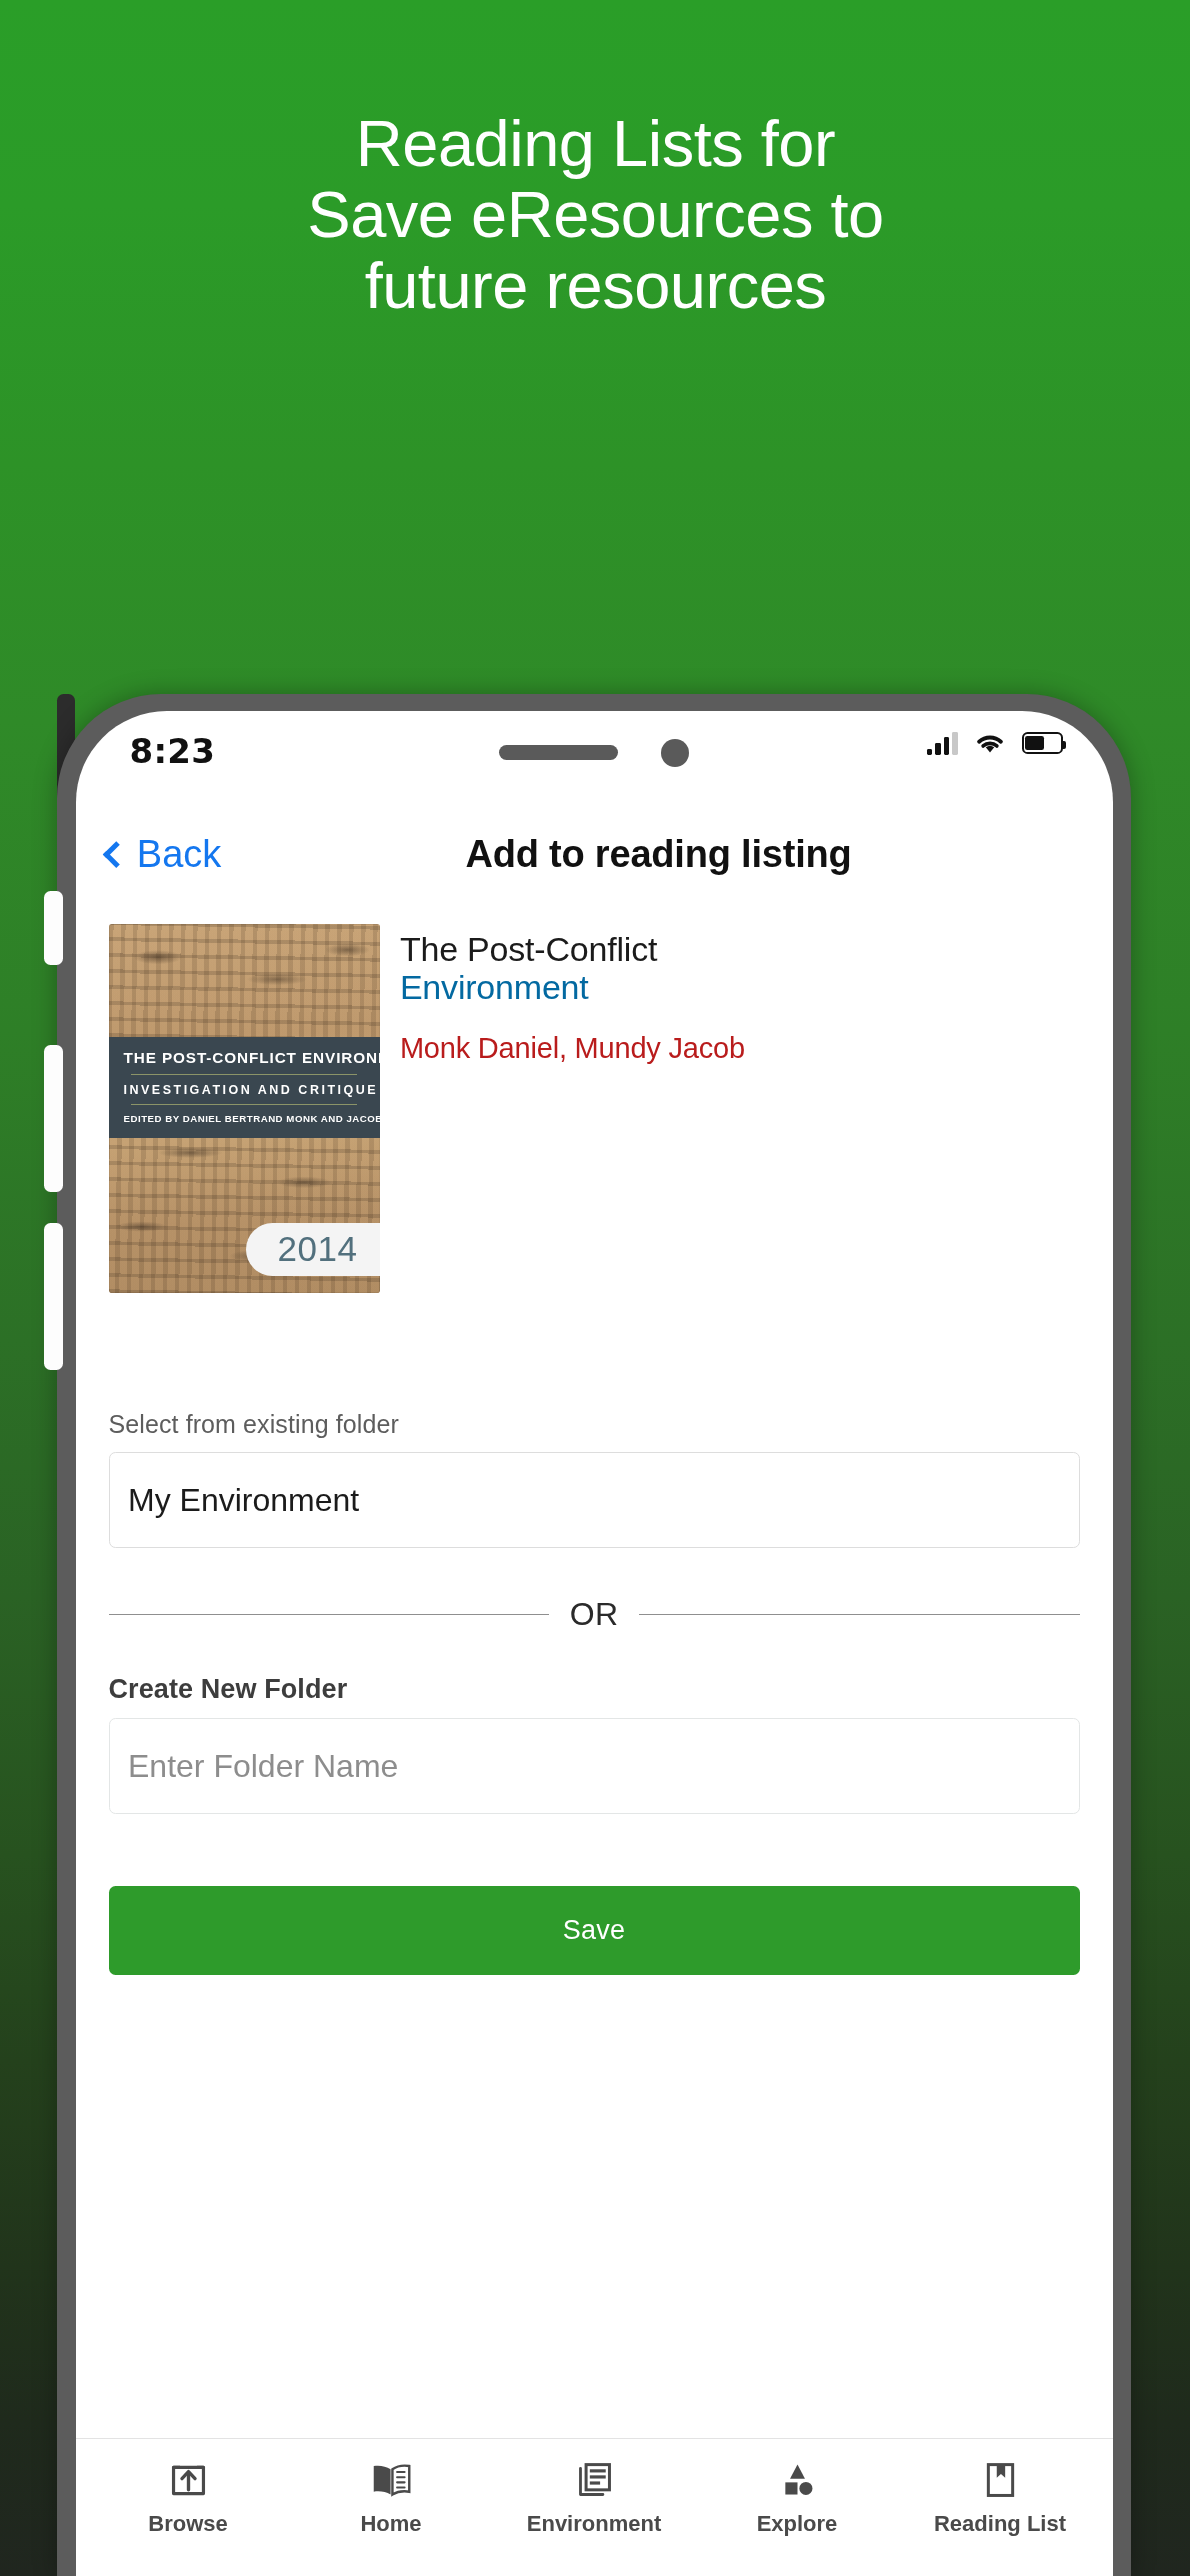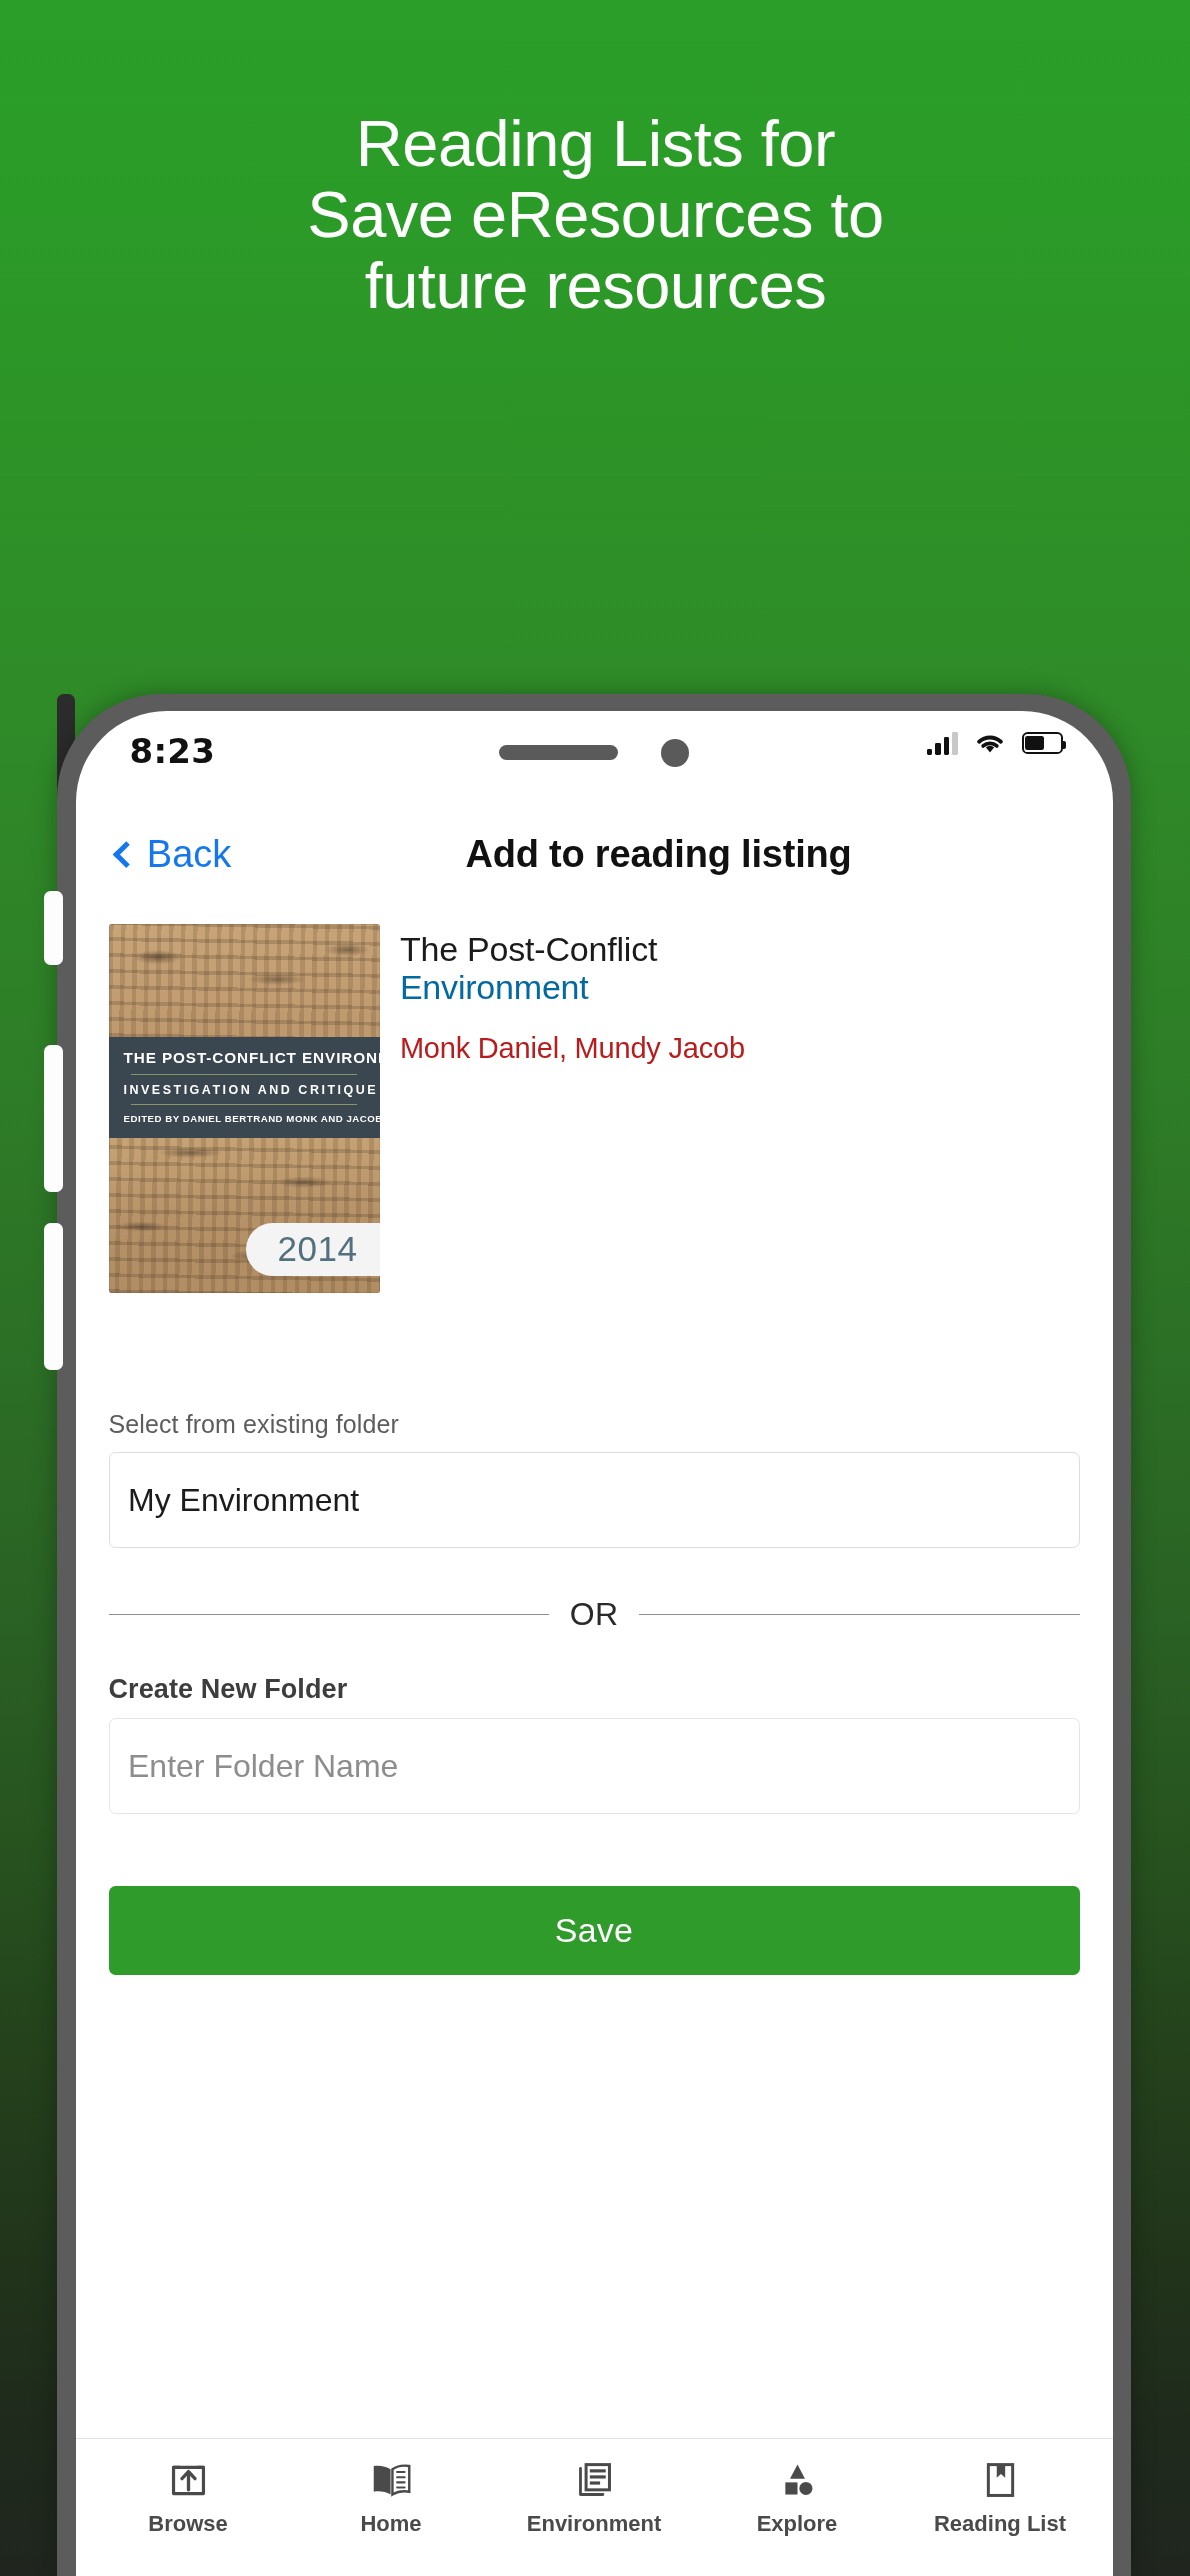--- a/index.html
+++ b/index.html
@@ -83,21 +83,21 @@
   .notch{
     position:absolute; left:50%; top:28px; transform:translateX(-50%);
     display:flex; align-items:center; gap:43px;
   }
   .notch-speaker{ width:119px; height:15px; background:#5a5a5a; border-radius:9.3px; }
   .notch-camera { width:28px;  height:28px; background:#5a5a5a; border-radius:50%; }
 
   
   .navbar{
     position:absolute; left:0; top:96px; width:100%; height:96px;
-    display:flex; align-items:center; padding:0 36px;
+    display:flex; align-items:center; padding:0 26px;
     background:#fff;
   }
   .nav-back{
     display:flex; align-items:center; gap:5.6px; color:#1477ef;
     font-size:38px; cursor:pointer; width:250px;
   }
   .chev{ width:18.5px; height:18.5px; border-left:5.6px solid #1477ef;
          border-bottom:5.6px solid #1477ef; transform:rotate(45deg);
          margin-right:5.6px; margin-left:5.6px; }
   .nav-title{
@@ -162,21 +162,21 @@
   }
   .field.placeholder{ color:#8d8d8d; border-color:#e3e6e6; }
 
   .or-row{ display:flex; align-items:center; gap:20.4px; margin:48px 0 41px 0; }
   .or-row .line{ flex:1; height:1.5px; background:#8f8f8f; }
   .or-row .or{ font-size:32px; color:#2a2a2a; font-weight:400; letter-spacing:0.2px; }
 
   .save-btn{
     margin-top:72px; height:89px; border-radius:6.5px; background:#2e9b2b;
     display:flex; align-items:center; justify-content:center;
-    color:#fff; font-size:34px; cursor:pointer; letter-spacing:0.2px;
+    color:#fff; font-size:27px; cursor:pointer; letter-spacing:0.2px;
   }
 
   
   .tabbar{
     position:absolute; left:0; bottom:0; width:100%; height:137px;
     background:#fff; display:flex; align-items:flex-start;
     padding:20.4px 11px 0 11px;
   }
   .tab{ flex:1; display:flex; flex-direction:column; align-items:center; gap:8.3px;
         cursor:pointer; }

